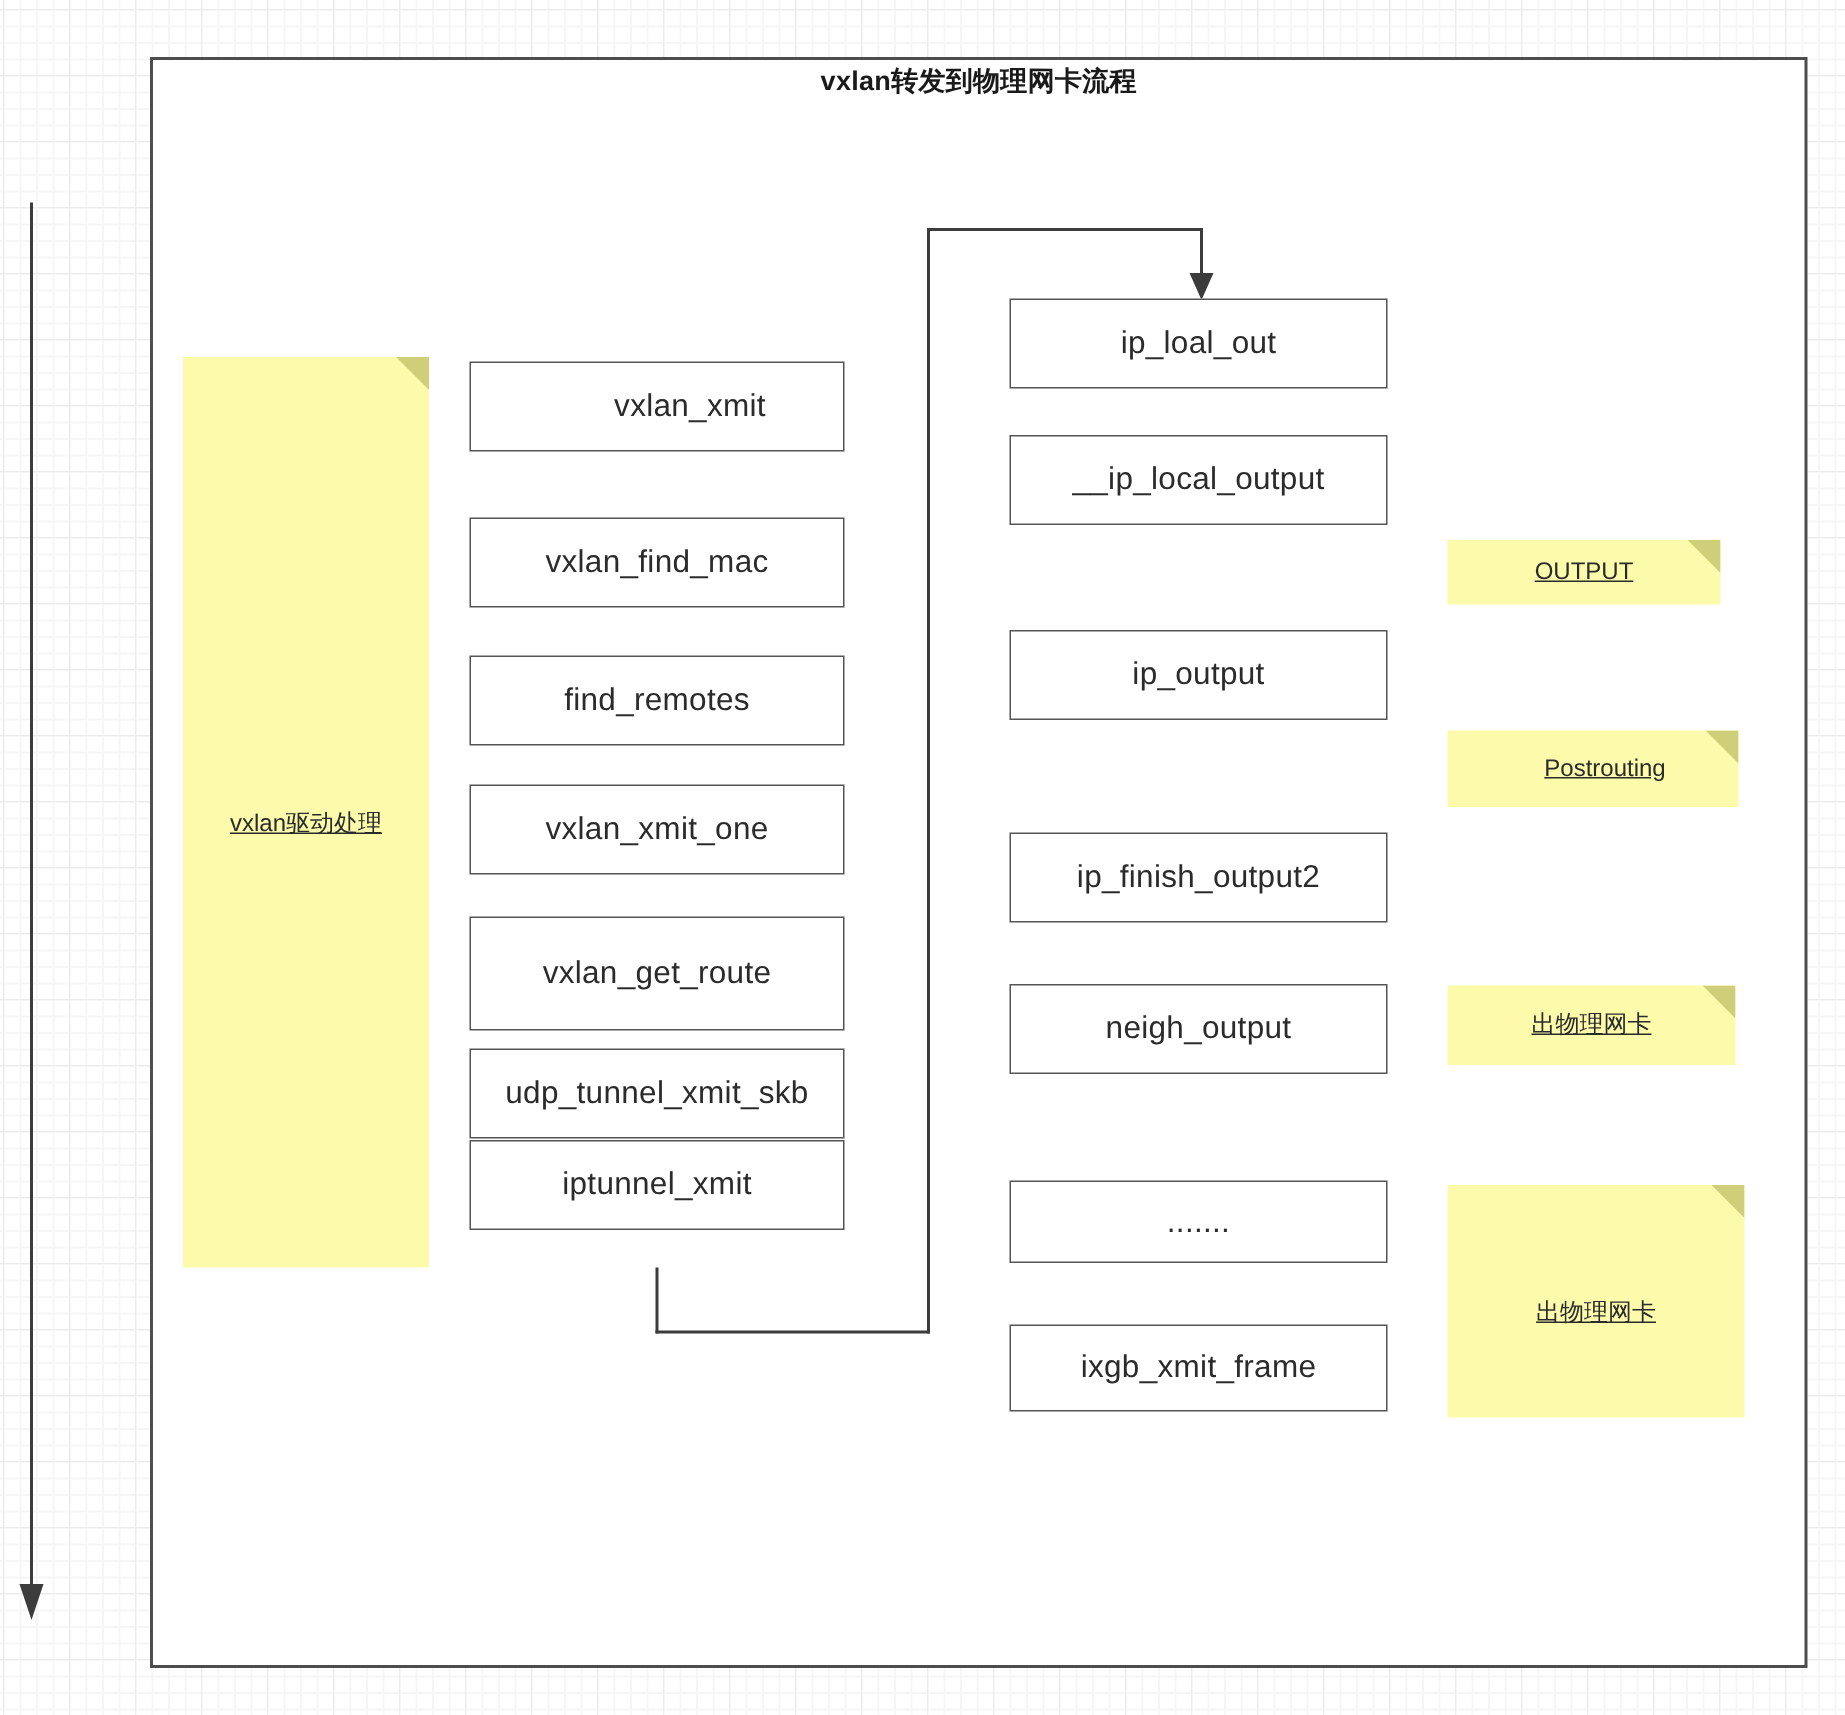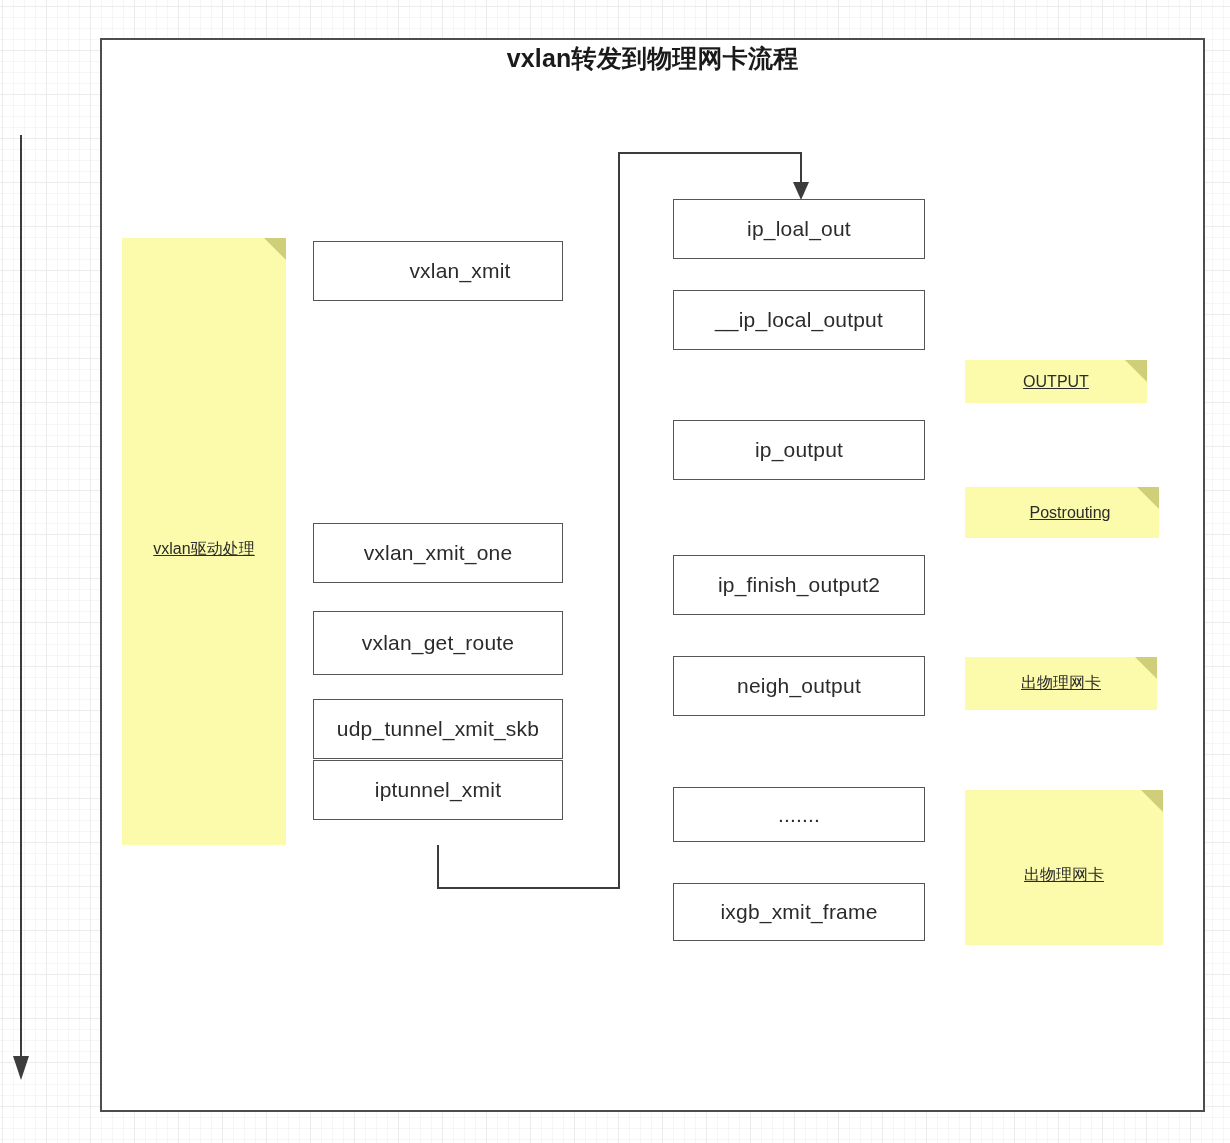--- a/index.html
+++ b/index.html
@@ -28,21 +28,21 @@
     width:1105px;height:1074px;
     background:#ffffff;
     border:2px solid #4d4d4d;
     box-sizing:border-box;
   }
   #title{
     position:absolute;
     left:100px;top:42px;
     width:1105px;
     text-align:center;
-    font-size:25px;
+    font-size:18px;
     font-weight:bold;
     color:#1a1a1a;
     letter-spacing:.2px;
   }
   
   #left-arrow-line{
     position:absolute;
     left:20px;top:135px;
     width:0;height:925px;
     border-left:2px solid #3c3c3c;
@@ -113,22 +113,24 @@
 
   <div id="left-arrow-line"></div>
   <div id="left-arrow-head"></div>
 
   <div class="note tall" style="left:122px;top:238px;width:164px;height:607px;">
     <span class="fold"></span>
     <span class="label">vxlan驱动处理</span>
   </div>
 
   <div class="pbox" style="left:313px;top:241px;width:250px;height:60px;padding-left:44px;">vxlan_xmit</div>
+  <div class="pbox" style="left:313px;top:345px;width:250px;height:60px;">vxlan_find_mac</div>
+  <div class="pbox" style="left:313px;top:437px;width:250px;height:60px;">find_remotes</div>
   <div class="pbox" style="left:313px;top:523px;width:250px;height:60px;">vxlan_xmit_one</div>
-  <div class="pbox" style="left:313px;top:611px;width:250px;height:64px;">vxlan_get_route</div>
+  <div class="pbox" style="left:313px;top:611px;width:250px;height:76px;">vxlan_get_route</div>
   <div class="pbox" style="left:313px;top:699px;width:250px;height:60px;">udp_tunnel_xmit_skb</div>
   <div class="pbox" style="left:313px;top:760px;width:250px;height:60px;">iptunnel_xmit</div>
 
   <div class="conn conn-v" style="left:437px;top:845px;height:44px;"></div>
   <div class="conn conn-h" style="left:437px;top:887px;width:183px;"></div>
   <div class="conn conn-v" style="left:618px;top:152px;height:737px;"></div>
   <div class="conn conn-h" style="left:618px;top:152px;width:184px;"></div>
   <div class="conn conn-v" style="left:800px;top:152px;height:32px;"></div>
   <div class="arrowhead-down" style="left:793px;top:182px;"></div>
 

